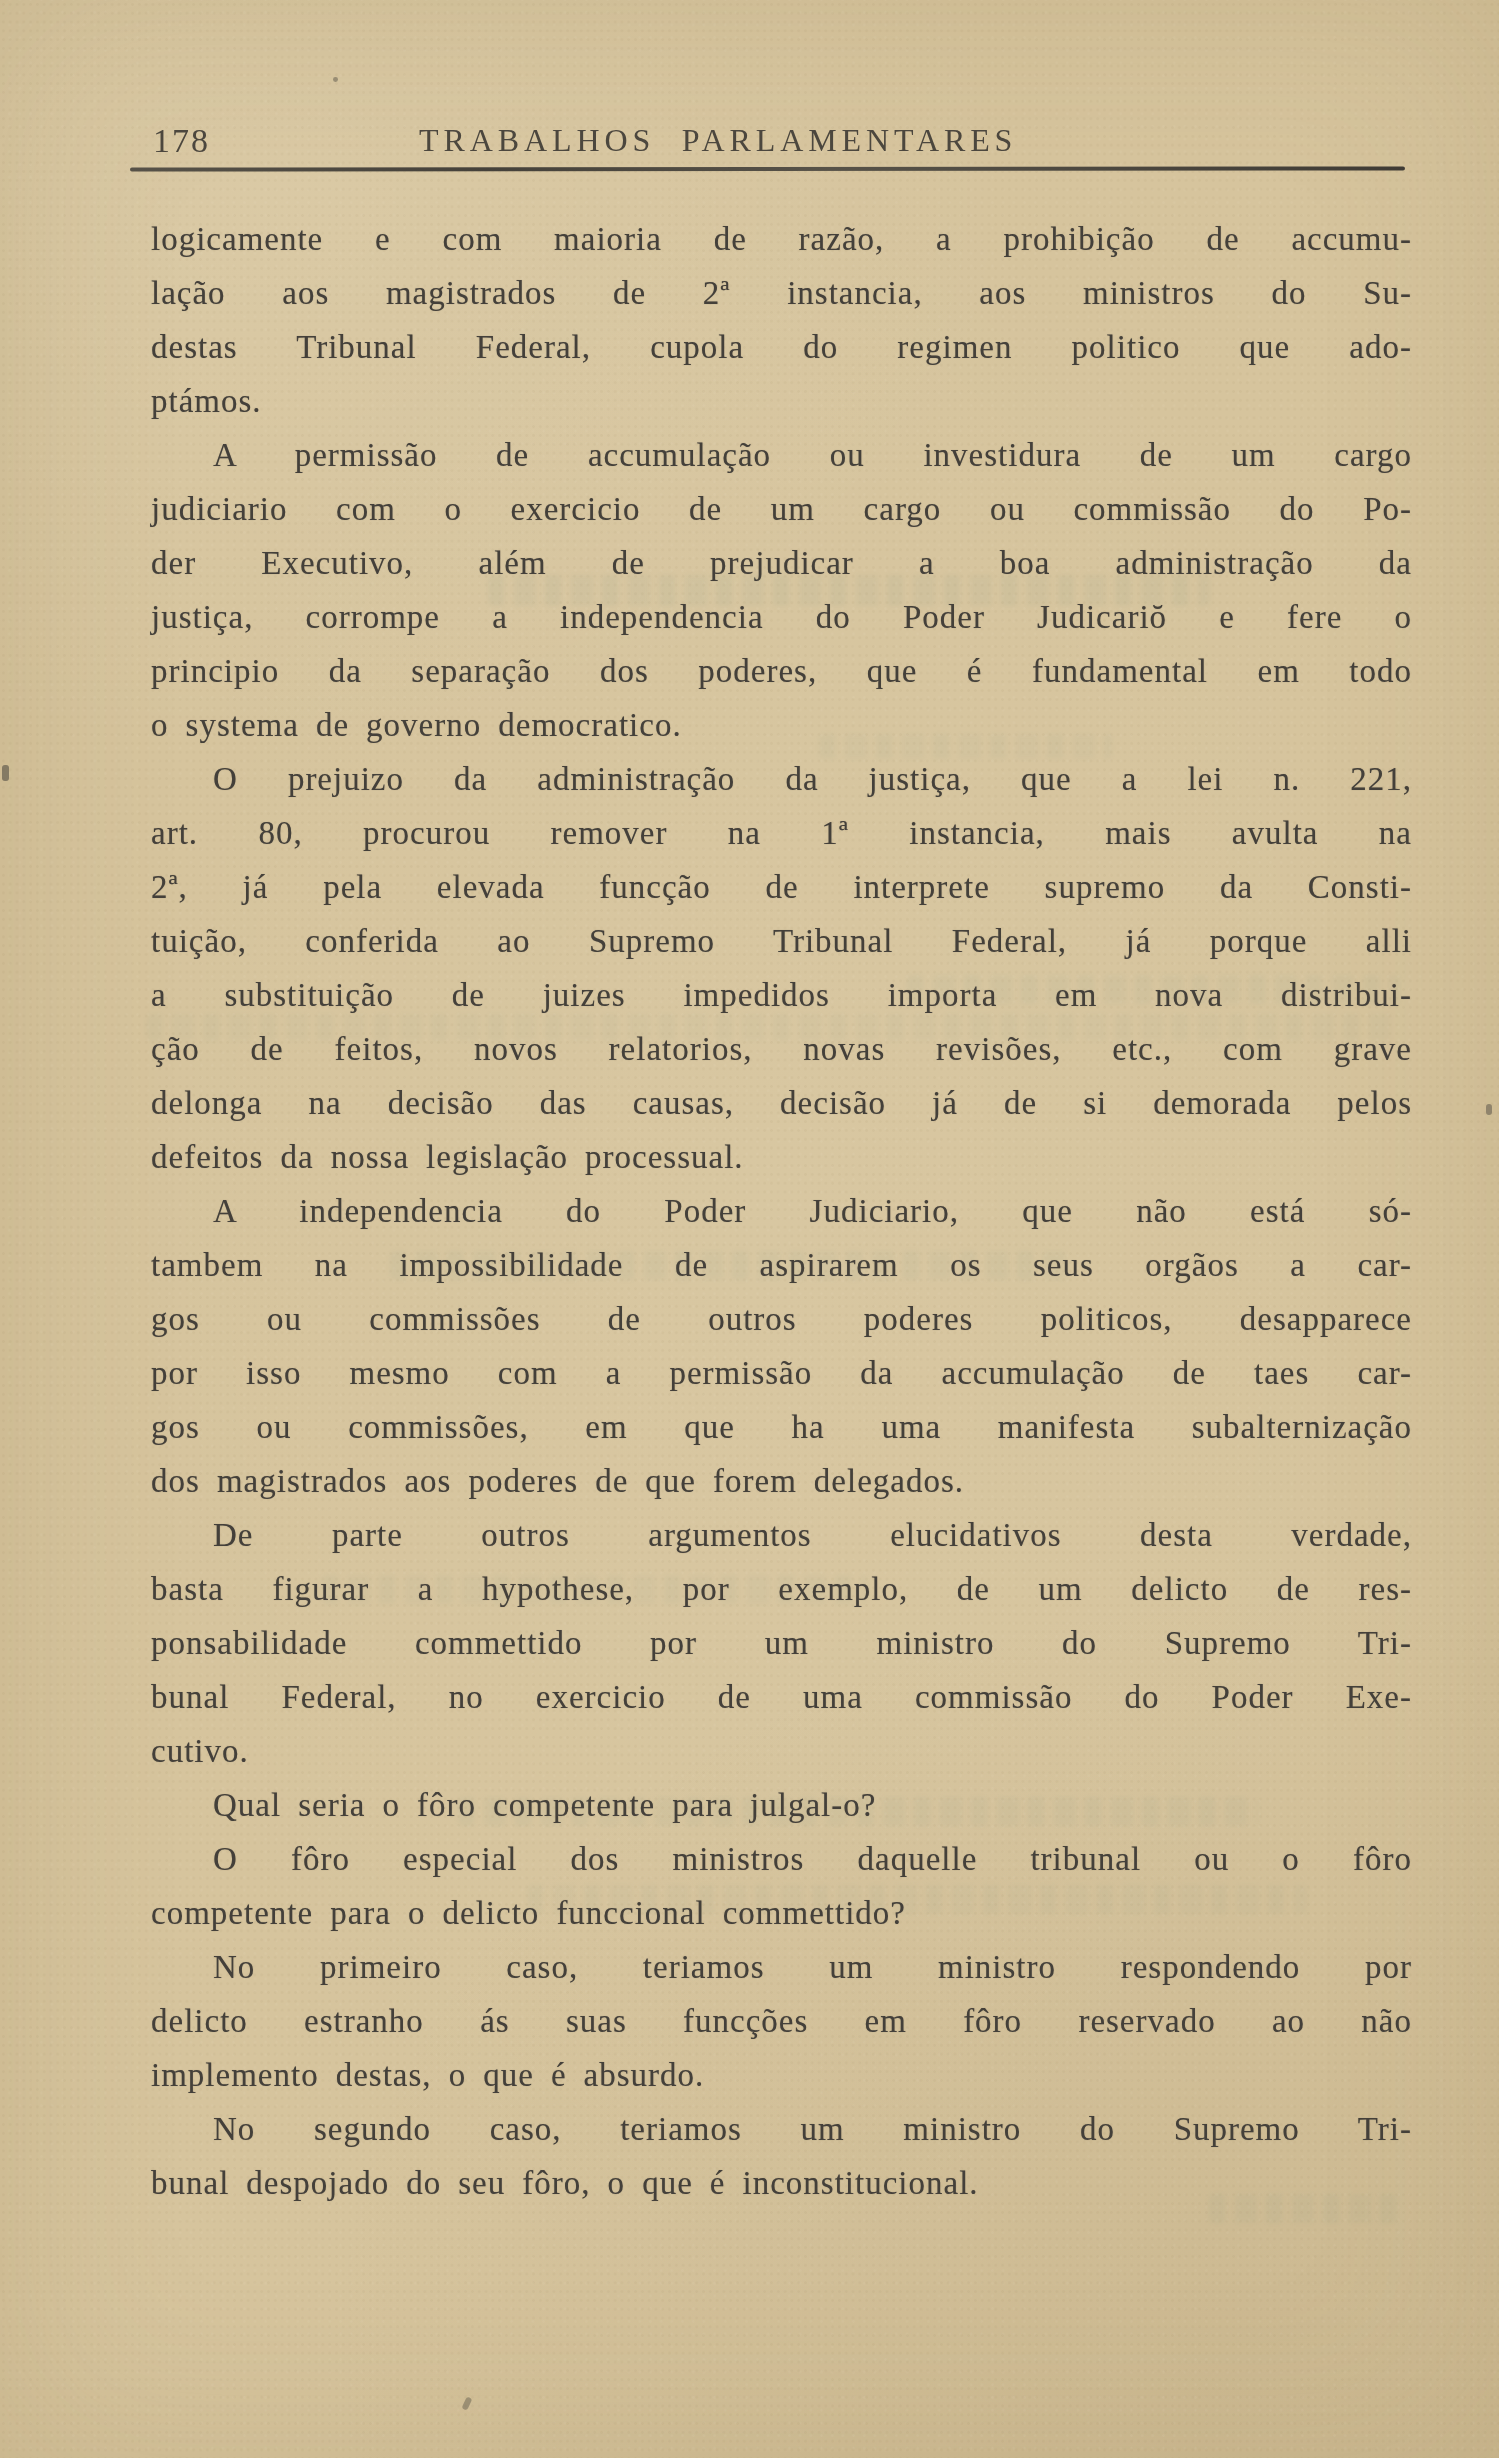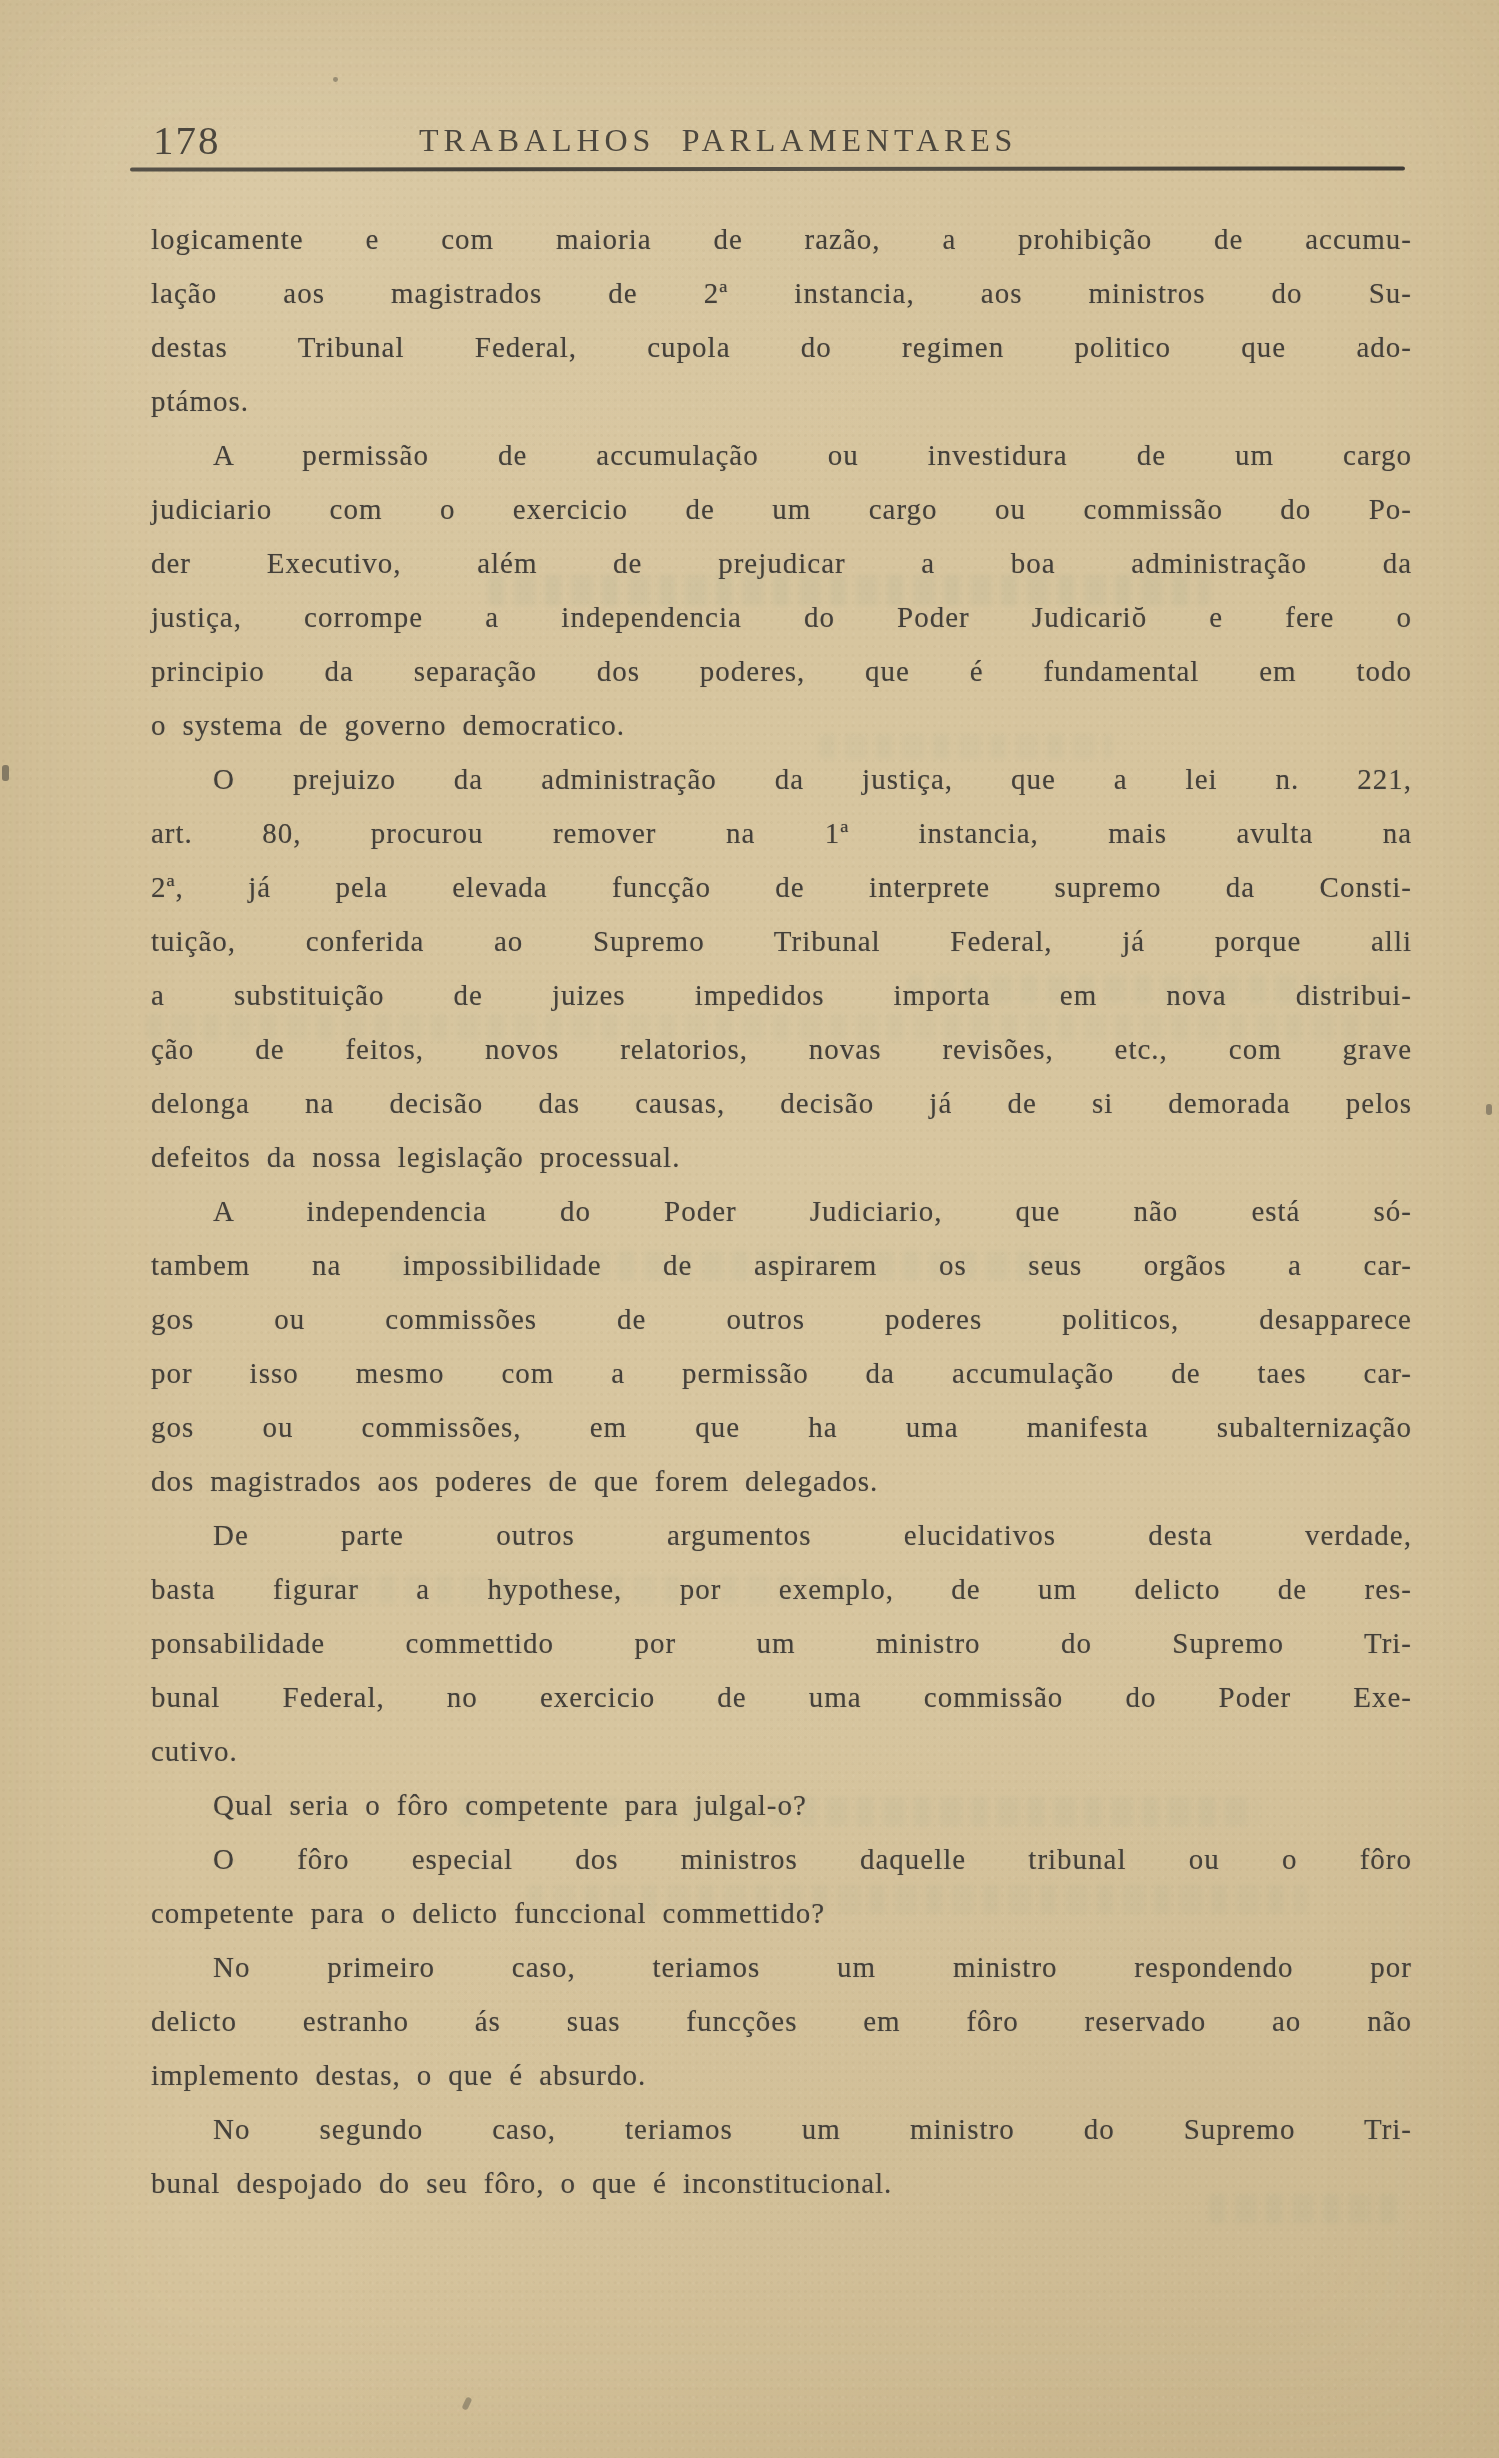--- a/index.html
+++ b/index.html
@@ -38,21 +38,21 @@
     position: absolute;
     top: 123px;
     left: 0;
     width: 100%;
     height: 39px;
   }
   .page-number {
     position: absolute;
     left: 153px;
     top: 0;
-    font-size: 41px;
+    font-size: 34px;
     line-height: 35px;
     letter-spacing: 2px;
     color: #4c473e;
   }
   .running-title {
     position: absolute;
     left: 419px;
     top: 0;
     font-size: 32px;
     line-height: 35px;
@@ -72,21 +72,21 @@
     transform: rotate(-0.05deg);
   }
 
   .text-block {
     position: absolute;
     top: 212px;
     left: 151px;
     width: 1261px;
   }
   .line {
-    font-size: 29px;
+    font-size: 33px;
     line-height: 54px;
     height: 54px;
     letter-spacing: 1px;
     word-spacing: 7.8px;
     text-align: justify;
     text-align-last: justify;
     text-justify: inter-word;
     color: #44403a;
     text-shadow: 0 0 1px rgba(68,64,58,0.35);
   }

